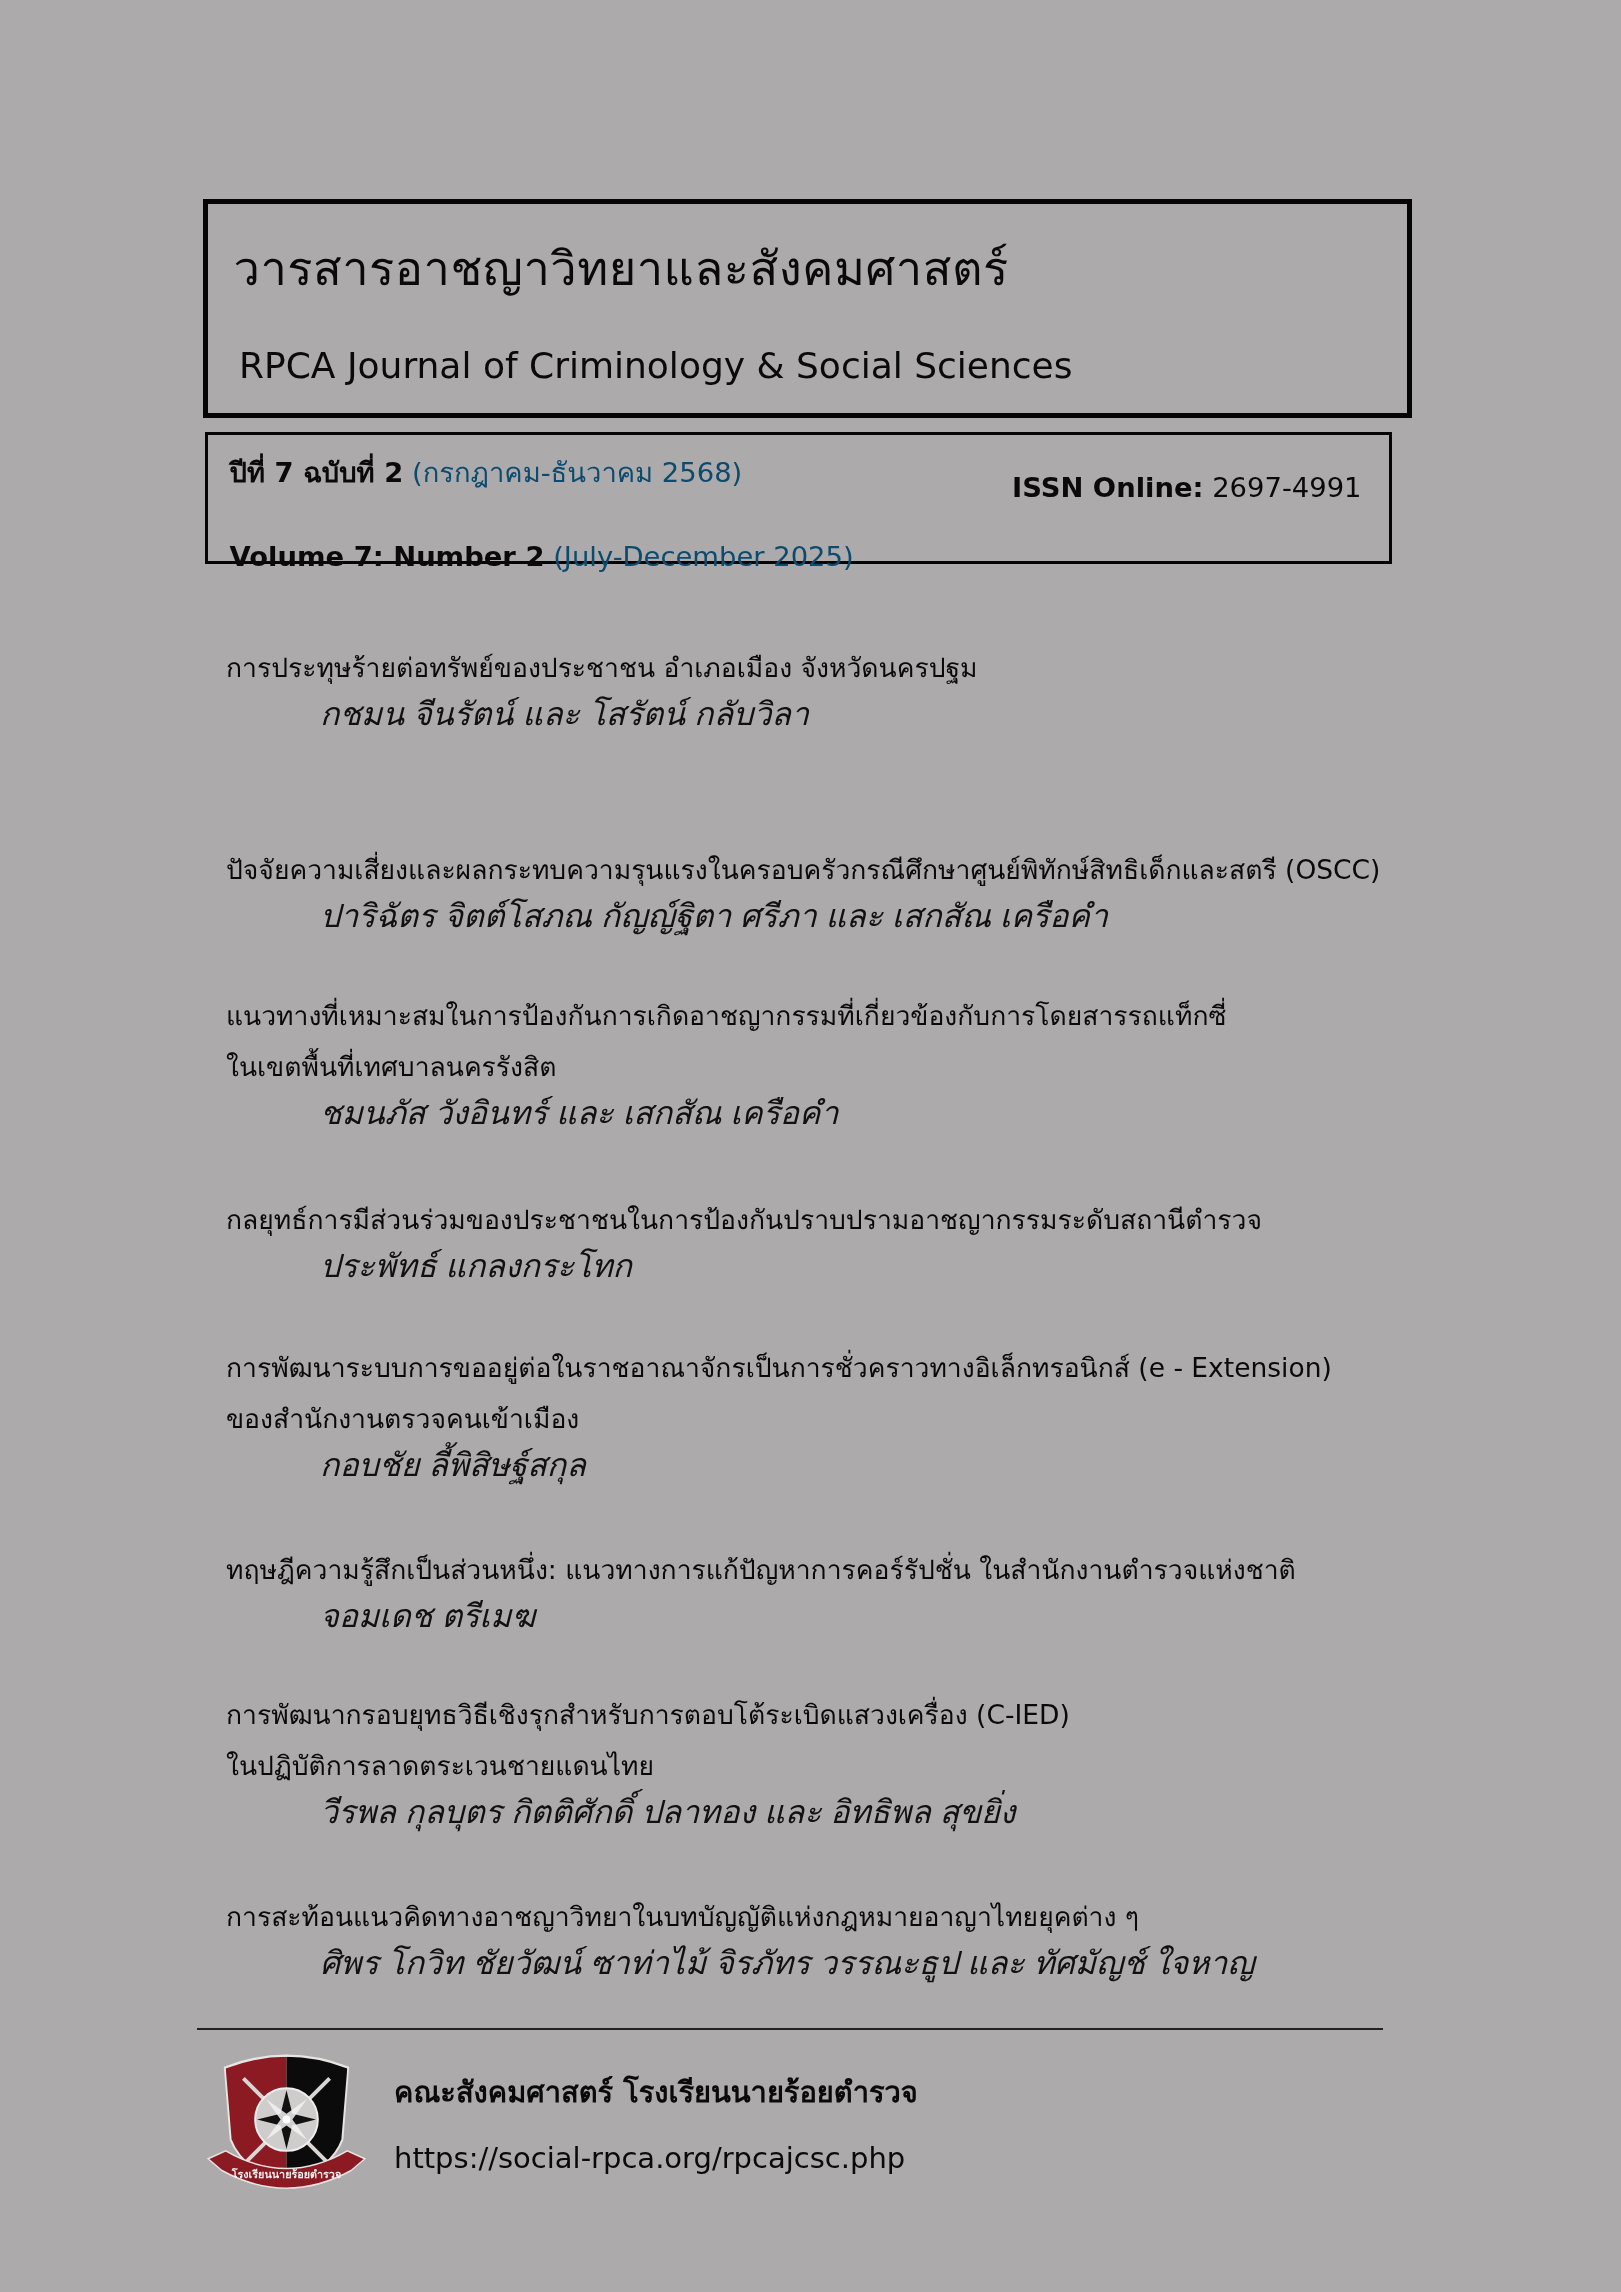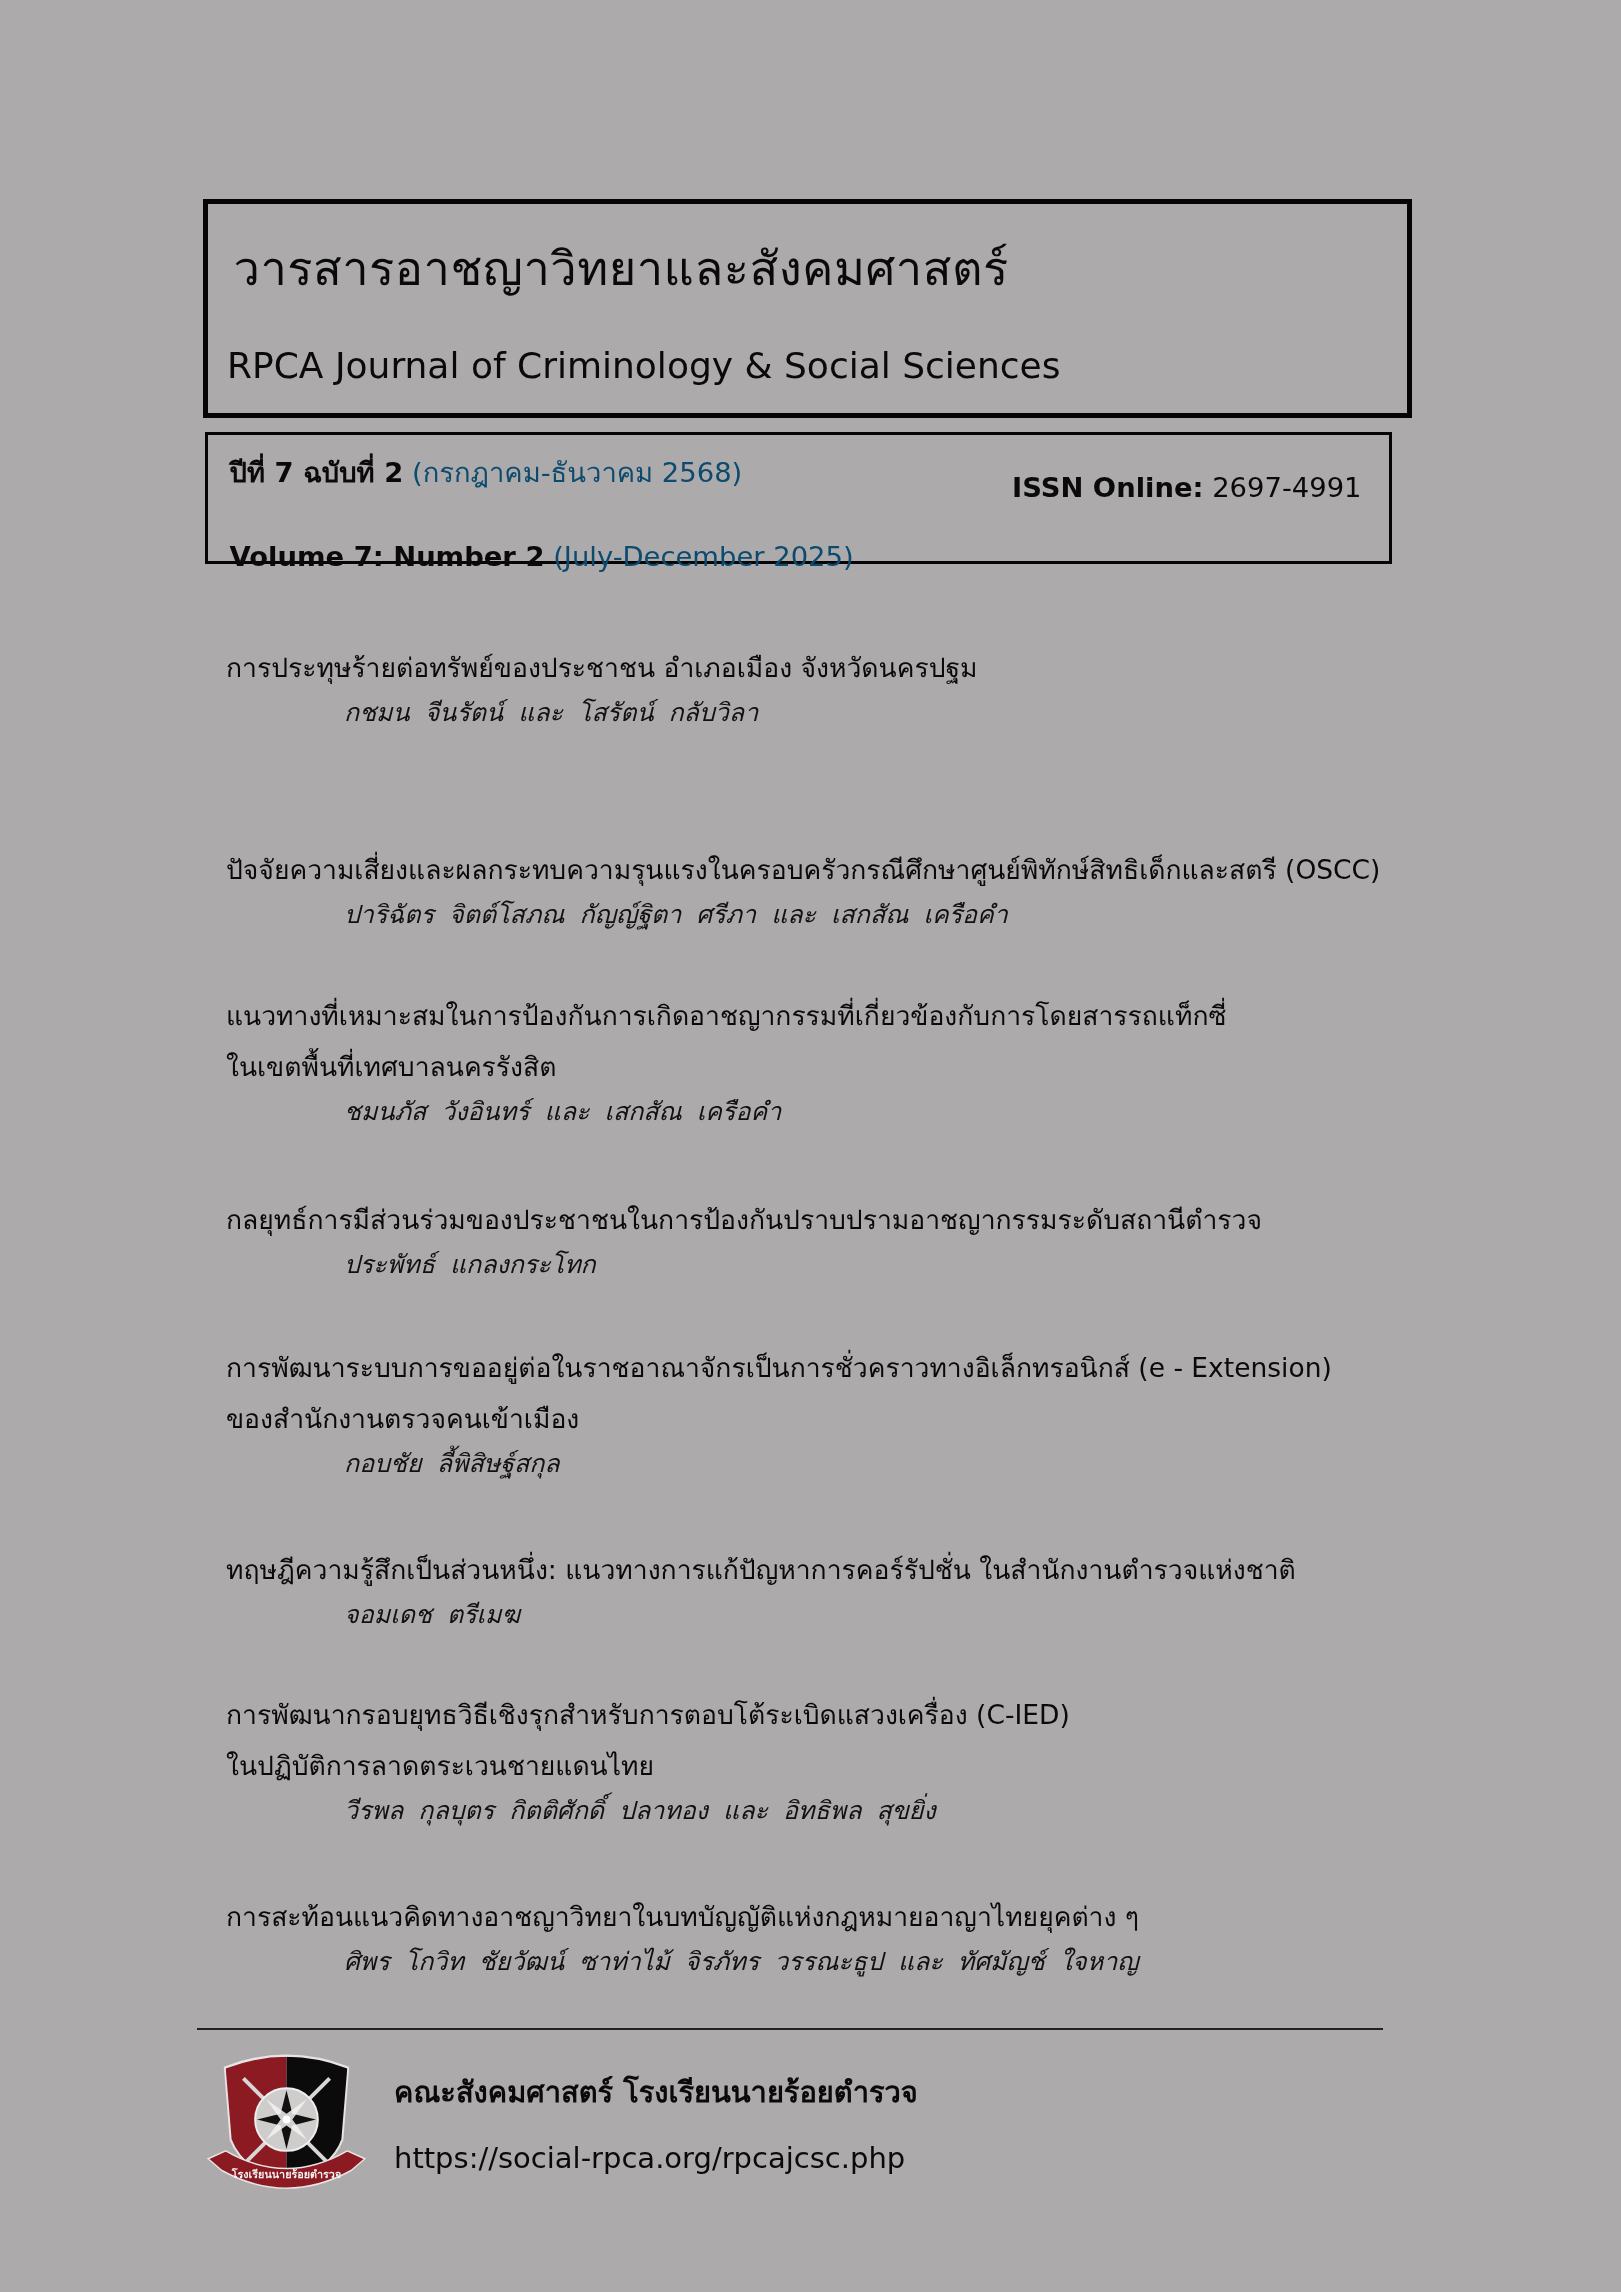--- a/index.html
+++ b/index.html
@@ -17,21 +17,21 @@
     width: 1181px; height: 209px;
     border: 5.9px solid #050505;
     padding-left: 18px;
   }
   .title-th {
     position: absolute; left: 25.5px; top: 35px;
     font-size: 47px; line-height: 59px; white-space: nowrap;
     letter-spacing: 0.5px;
   }
   .title-en {
-    position: absolute; left: 19px; top: 139px;
+    position: absolute; left: 31px; top: 139px;
     font-size: 36px; line-height: 45px; white-space: nowrap;
   }
   .issue-box {
     position: absolute;
     left: 205px; top: 432px;
     width: 1181px; height: 126px;
     border: 3.9px solid #050505;
   }
   .issue-line {
     position: absolute; left: 21.6px;
@@ -43,23 +43,23 @@
   .issue-en { top: 80px; margin-top: 24px; }
   .issn { position: absolute; left: 804px; top: 35px; font-size: 27.4px; line-height: 35px; white-space: nowrap; }
   .issn b { font-weight: bold; }
 
   .articles { position: absolute; left: 226px; top: 642px; width: 1176px; }
   .article { position: absolute; left: 0; width: 1176px; }
   .article-title {
     font-size: 26.5px; line-height: 51px; white-space: nowrap;
   }
   .article-authors {
-    margin-left: 118px;
-    font-size: 25px; line-height: 43px; white-space: nowrap;
-    font-style: italic; font-family: Liberation Mono, monospace; color: #111;
+    margin-left: 94px;
+    font-size: 32px; line-height: 43px; white-space: nowrap;
+    font-style: italic; font-family: Liberation Sans, sans-serif; color: #111;
   }
   .footer-rule {
     position: absolute; left: 197px; top: 2028px;
     width: 1186px; height: 0; border-top: 2px solid #222;
   }
   .logo { position: absolute; left: 204px; top: 2049px; width: 165px; height: 145px; }
   .footer-org {
     position: absolute; left: 394px; top: 2073px;
     font-size: 29px; line-height: 39px; white-space: nowrap; font-weight: bold;
   }

